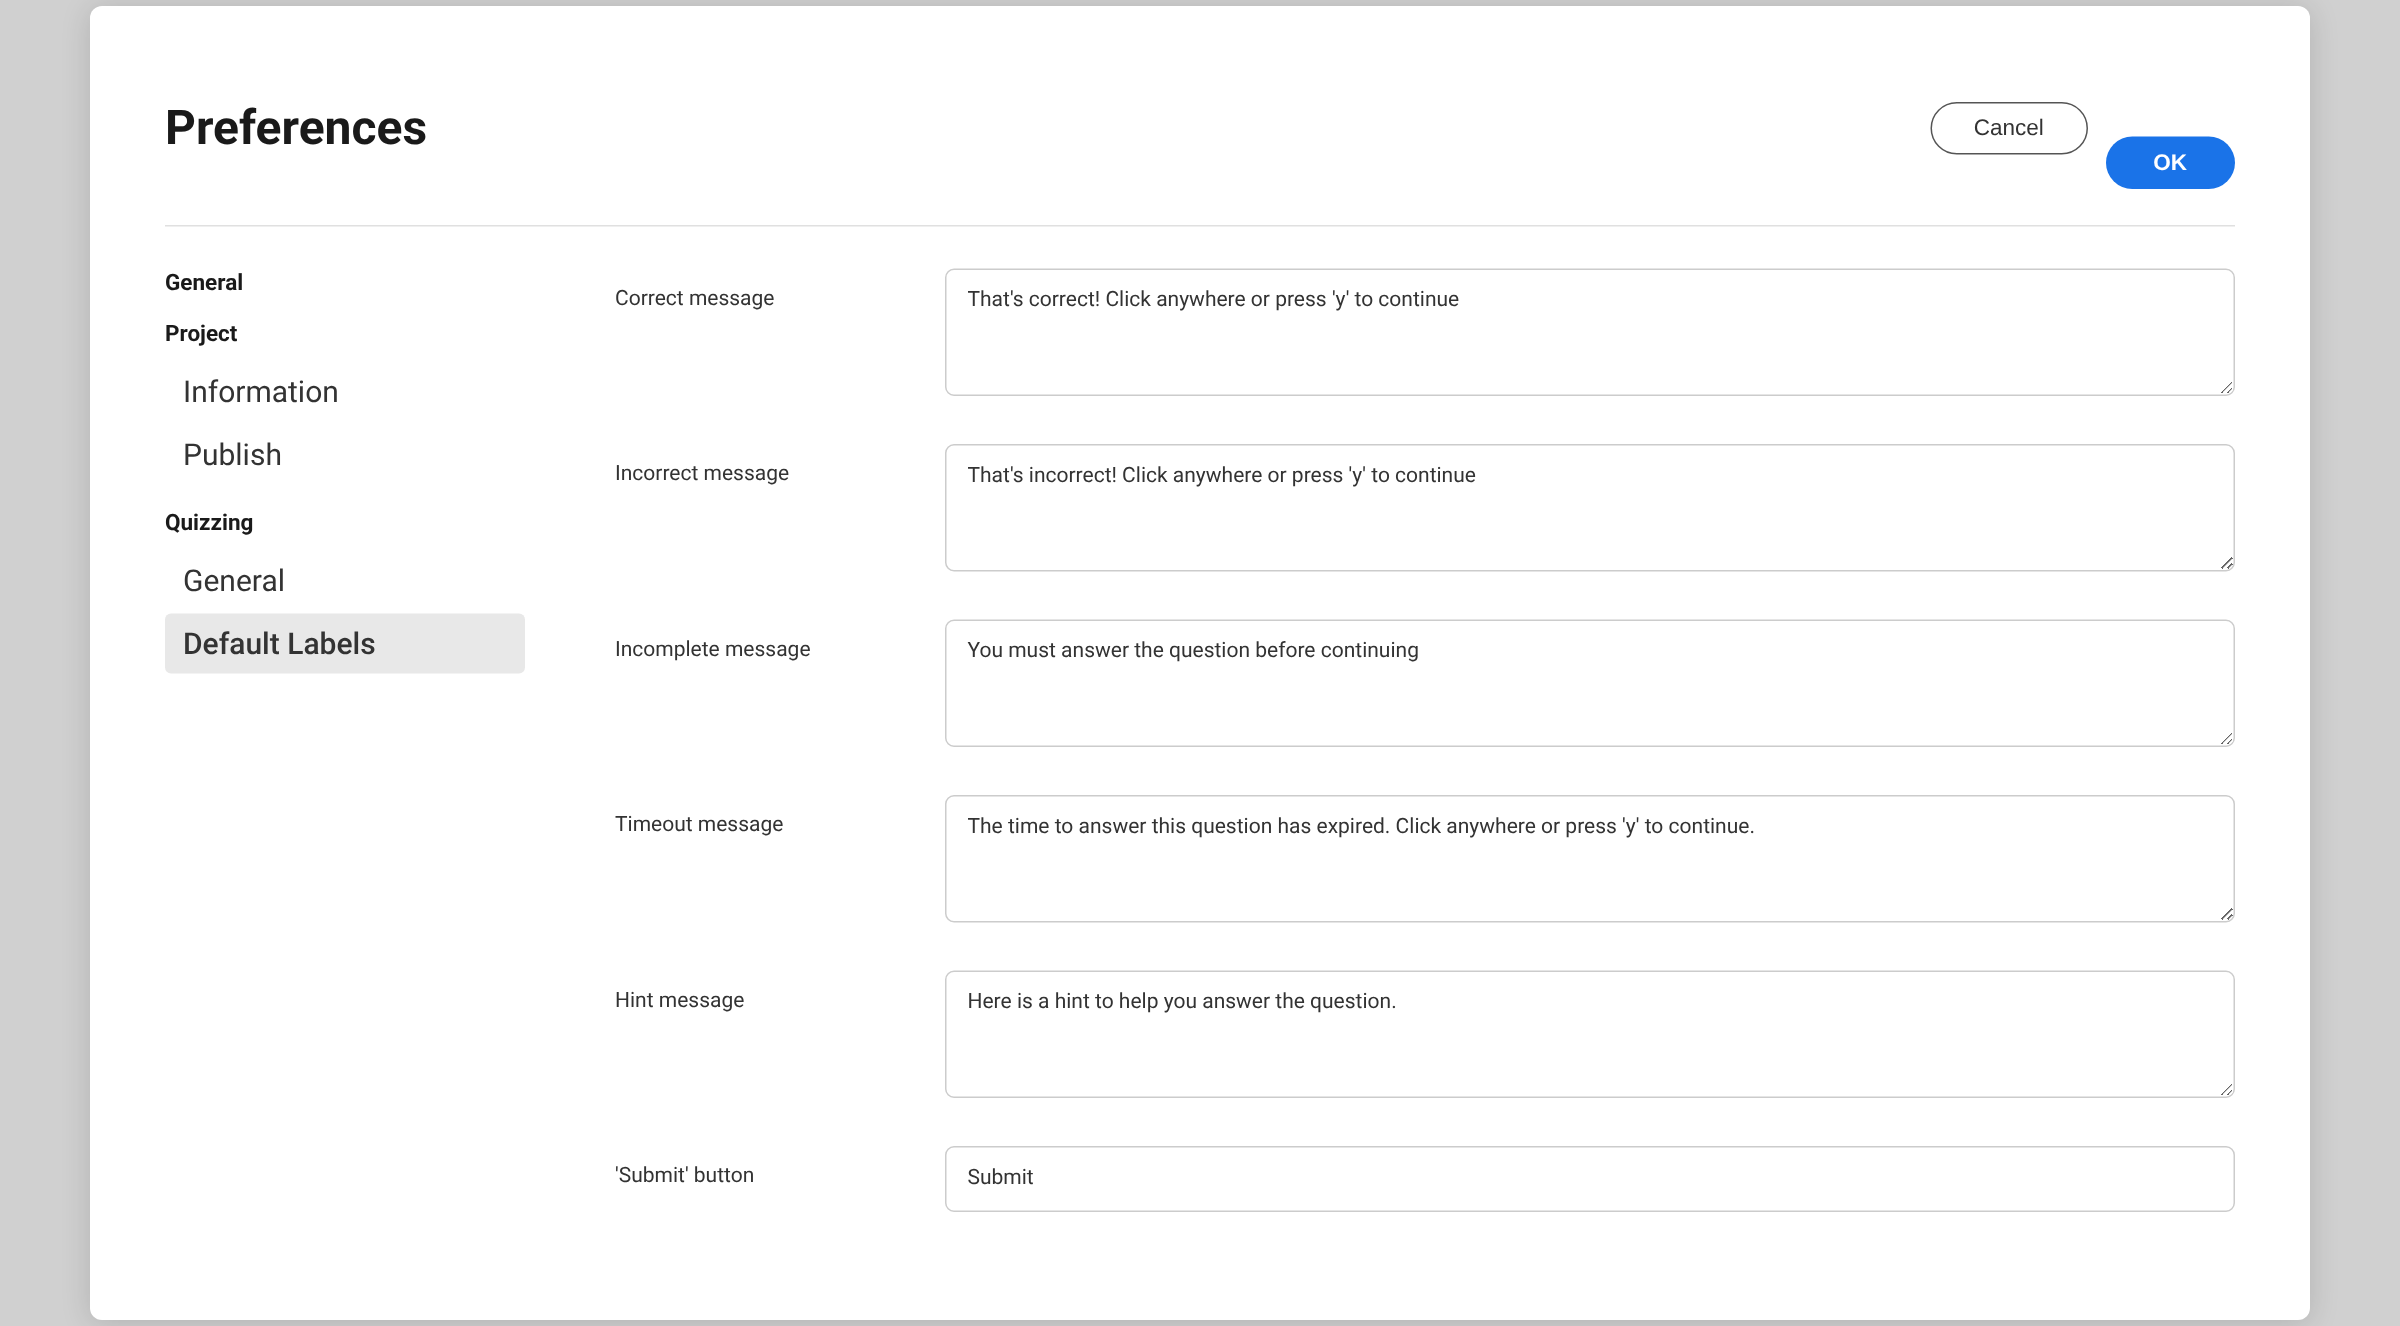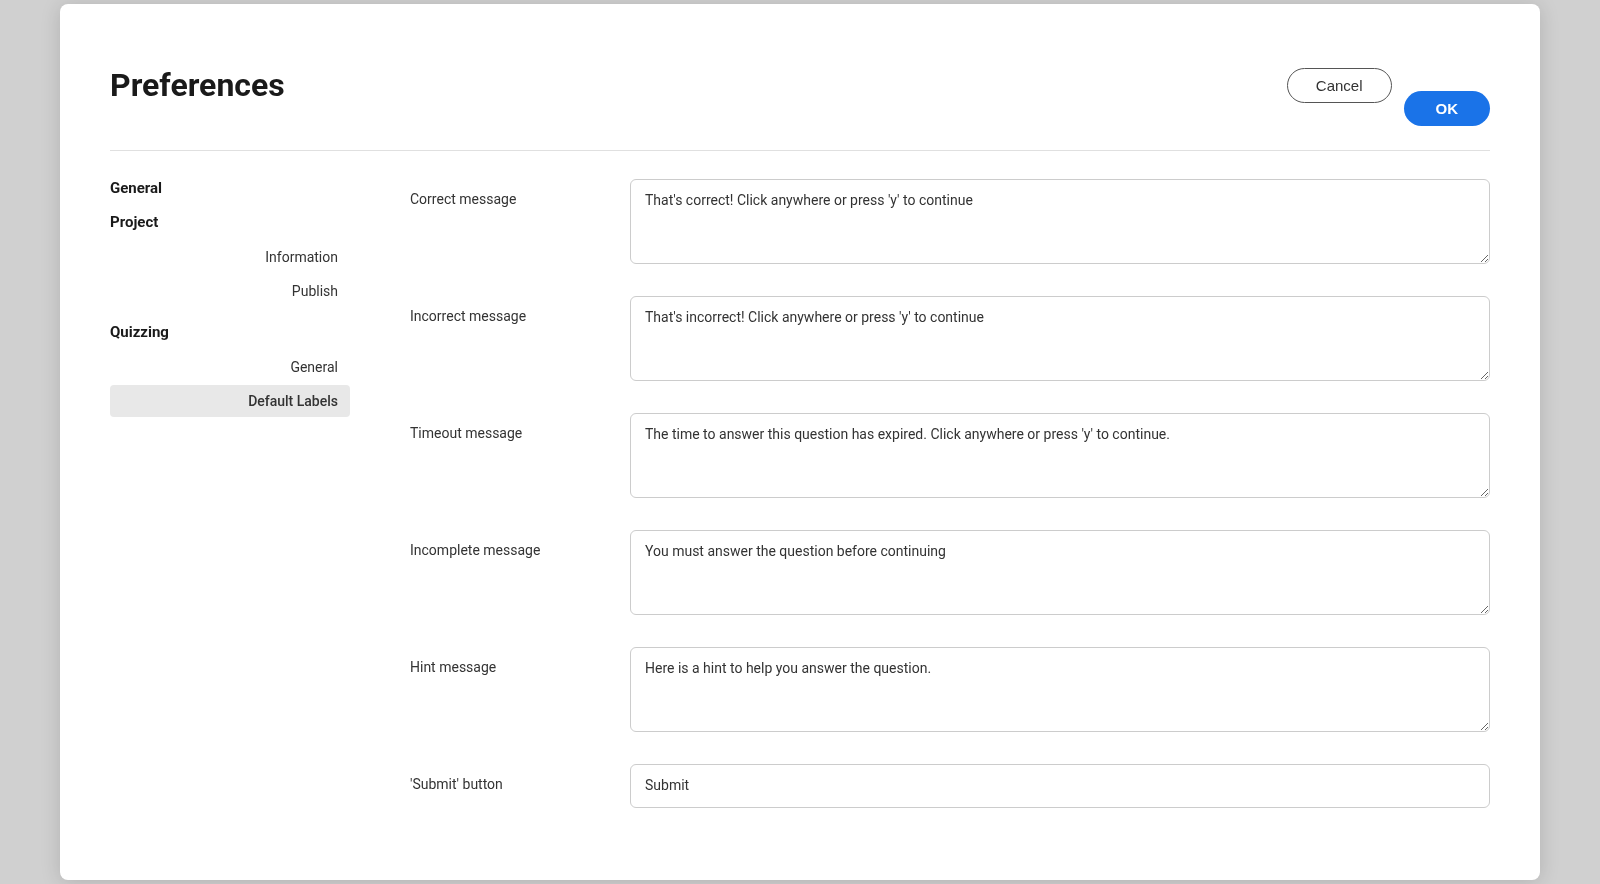--- a/index.html
+++ b/index.html
@@ -93,28 +93,27 @@
       color: #1a1a1a;
       margin-bottom: 10px;
       margin-top: 16px;
     }
 
     .sidebar-section-title:first-child {
       margin-top: 0;
     }
 
     .sidebar-item {
-      font-size: 14px;
+      font-size: 20px;
       color: #333;
       padding: 8px 12px;
       border-radius: 4px;
       cursor: pointer;
       margin-bottom: 2px;
       font-weight: 400;
-      text-align: right;
     }
 
     .sidebar-item.active {
       background: #e8e8e8;
       font-weight: 500;
     }
 
     .main-content {
       flex: 1;
       padding-top: 28px;
@@ -191,26 +190,26 @@
 
     <div class="form-row">
           <div class="form-label">Correct message</div>
           <div class="form-field"><textarea class="form-input" rows="3" style="">That's correct! Click anywhere or press 'y' to continue</textarea></div>
         </div>
         <div class="form-row">
           <div class="form-label">Incorrect message</div>
           <div class="form-field"><textarea class="form-input" rows="3" style="">That's incorrect! Click anywhere or press 'y' to continue</textarea></div>
         </div>
         <div class="form-row">
+          <div class="form-label">Incomplete message</div>
+          <div class="form-field"><textarea class="form-input" rows="3" style="">You must answer the question before continuing</textarea></div>
+        </div>
+        <div class="form-row">
           <div class="form-label">Timeout message</div>
           <div class="form-field"><textarea class="form-input" rows="3" style="">The time to answer this question has expired. Click anywhere or press 'y' to continue.</textarea></div>
-        </div>
-        <div class="form-row">
-          <div class="form-label">Incomplete message</div>
-          <div class="form-field"><textarea class="form-input" rows="3" style="">You must answer the question before continuing</textarea></div>
         </div>
         <div class="form-row">
           <div class="form-label">Hint message</div>
           <div class="form-field"><textarea class="form-input" rows="3" style="">Here is a hint to help you answer the question.</textarea></div>
         </div>
         <div class="form-row">
           <div class="form-label">'Submit' button</div>
           <div class="form-field"><textarea class="form-input single-line" rows="1" style="min-height: 44px;">Submit</textarea></div>
         </div>
       </div>

